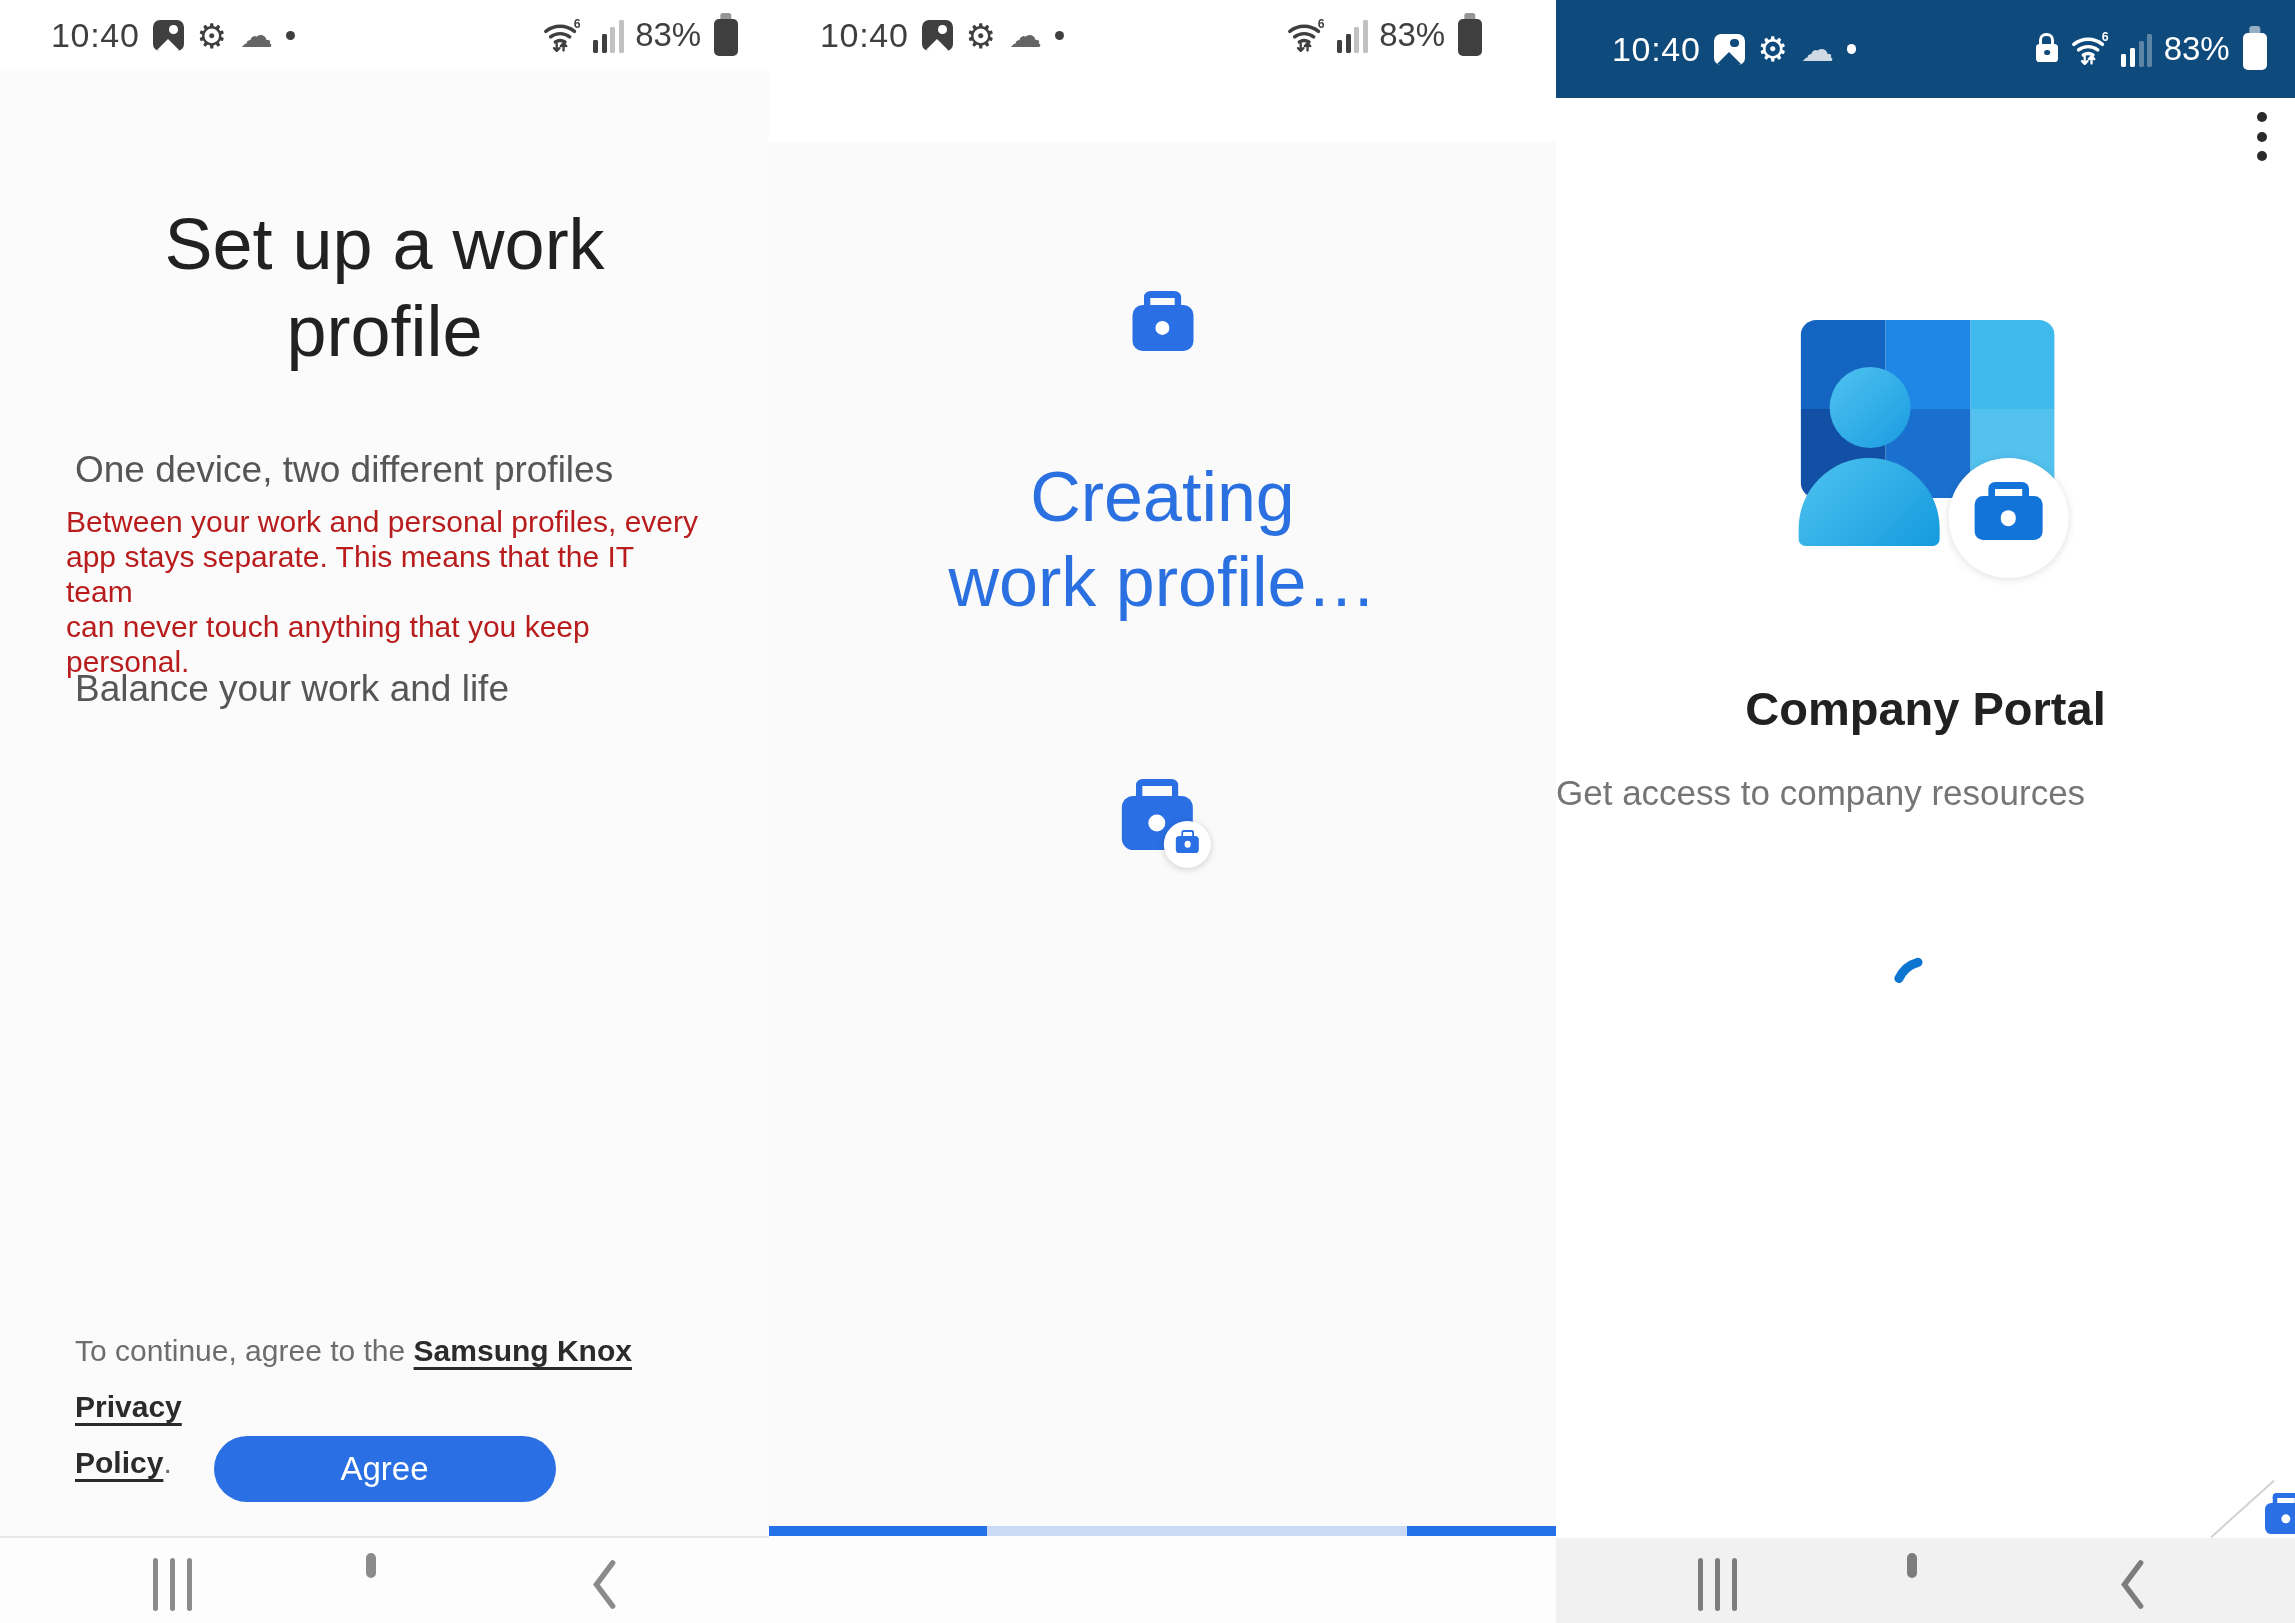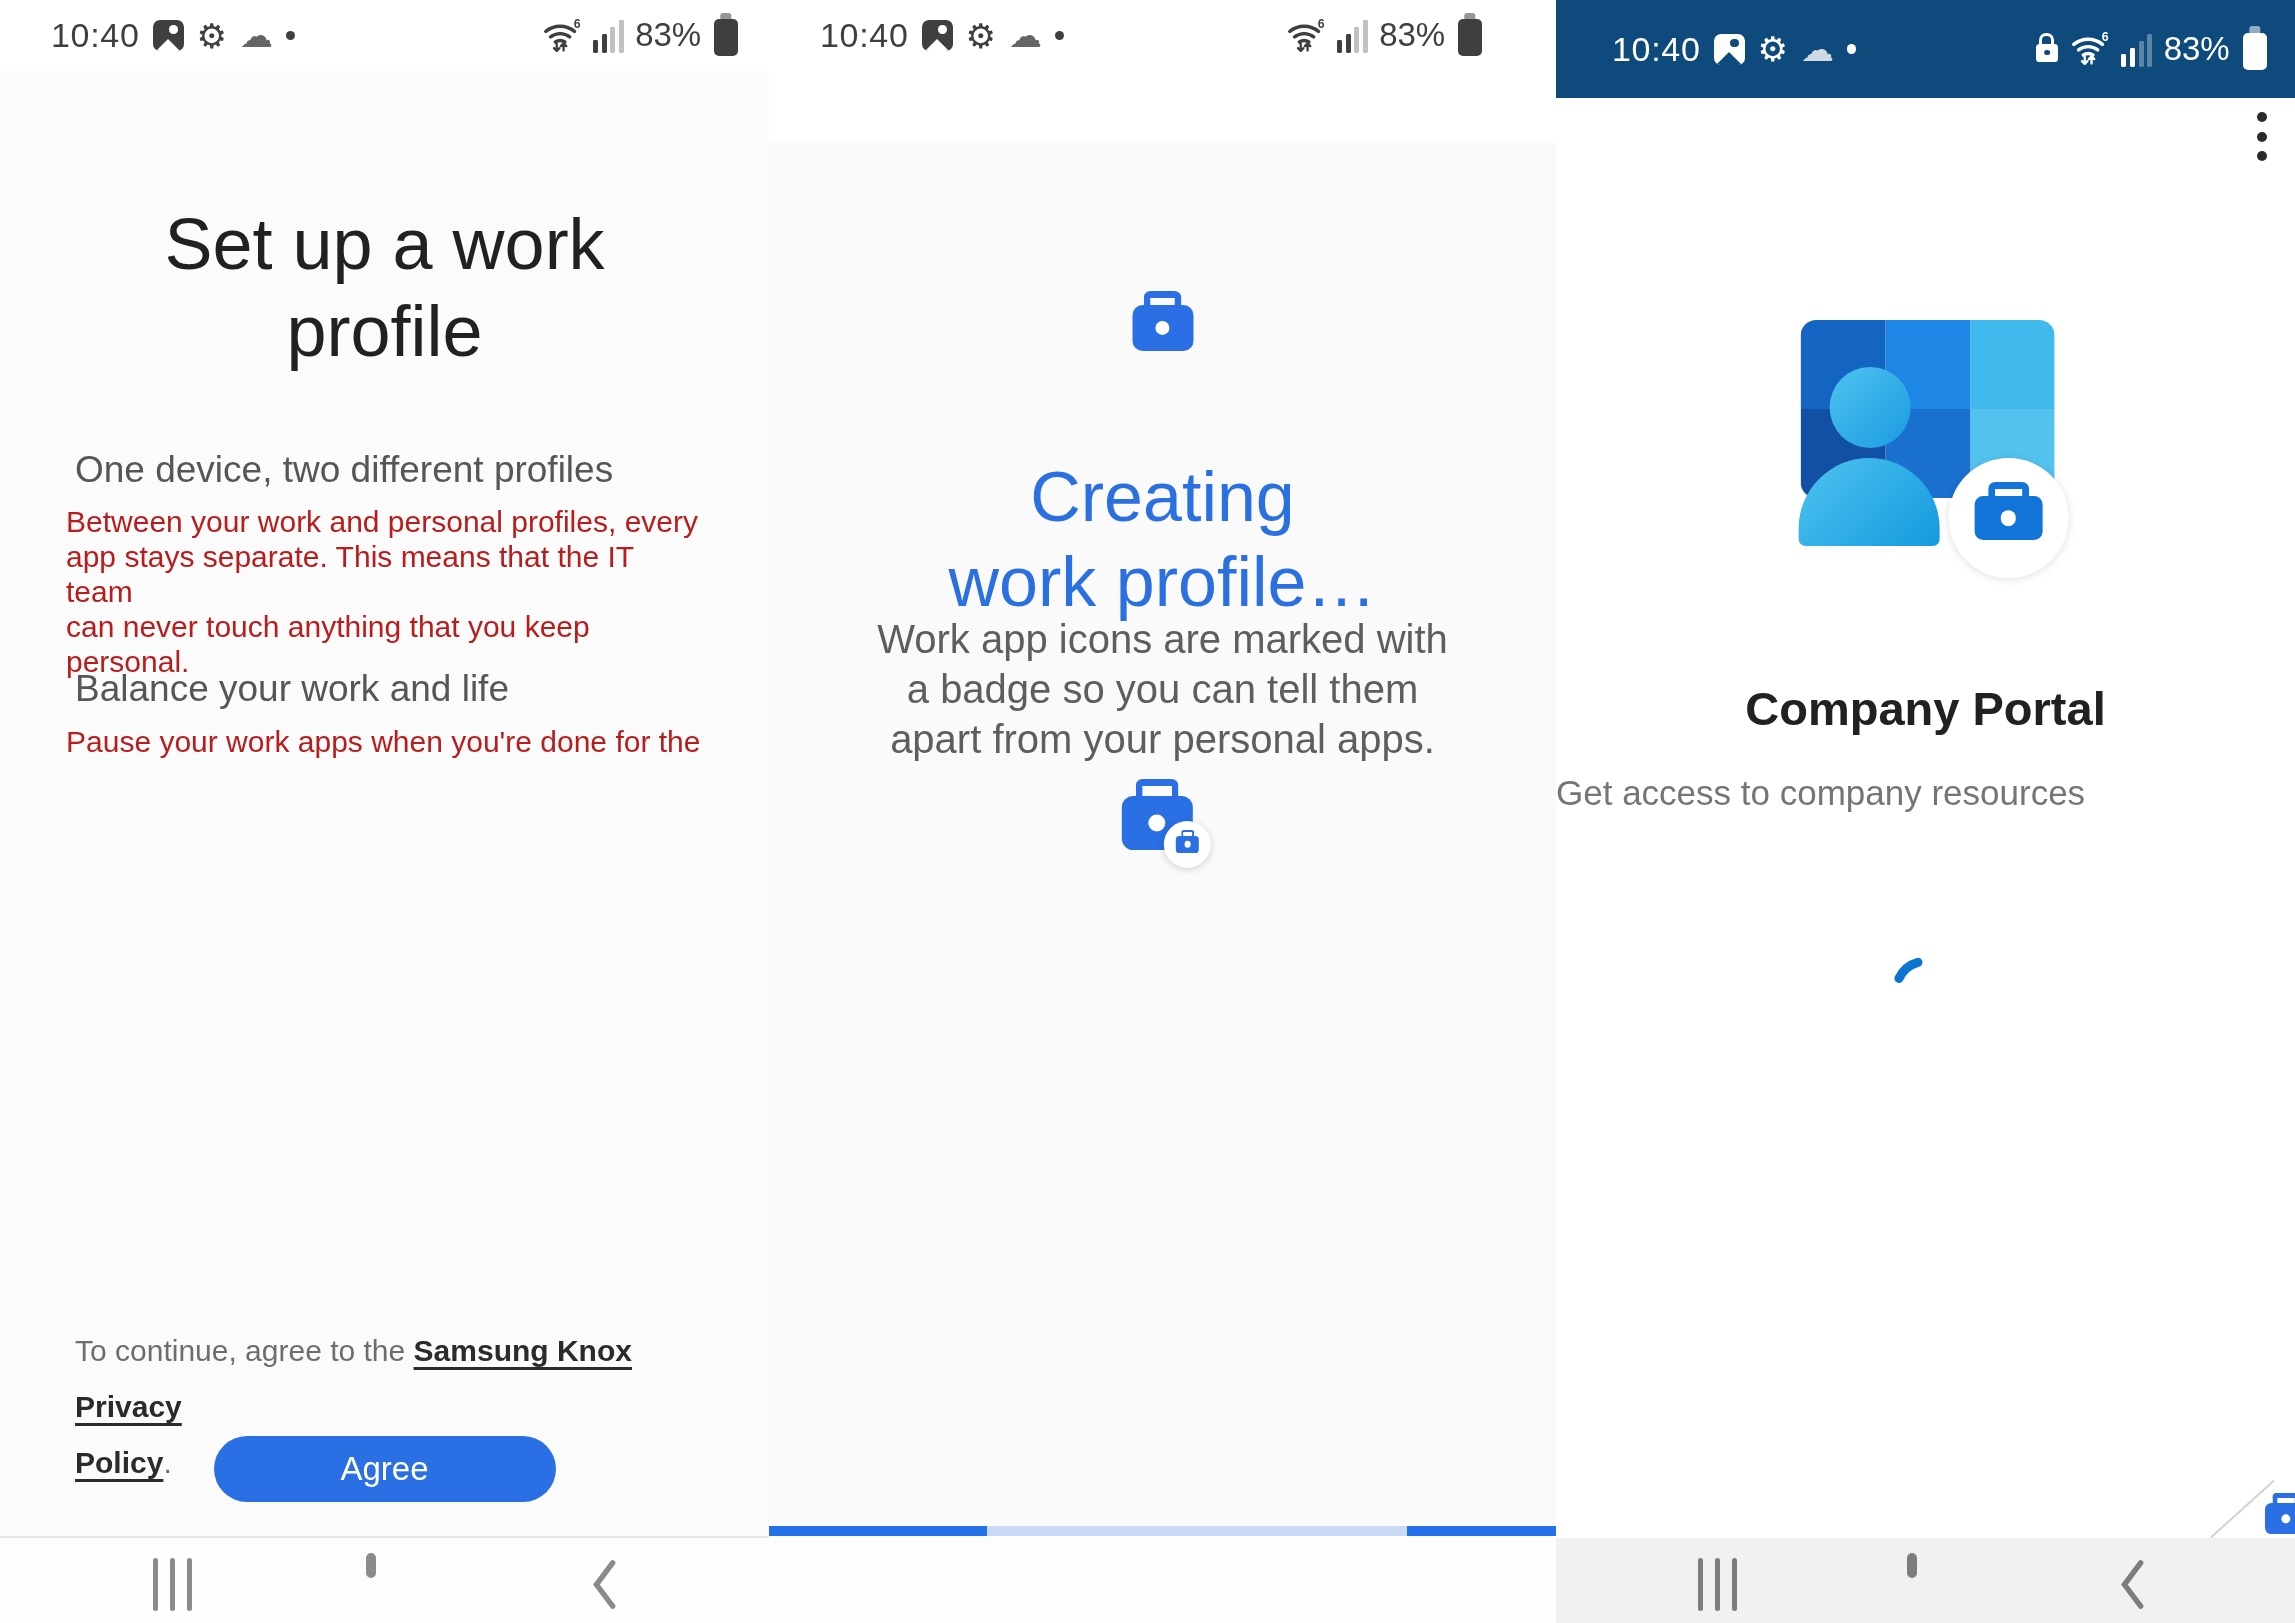--- a/index.html
+++ b/index.html
@@ -167,21 +167,20 @@
 
     <div class="abs sec-h" style="top:449px">One device, two different profiles</div>
     <div class="abs sec-b" style="top:504px">
       <div>Between your work and personal profiles, every</div>
       <div>app stays separate. This means that the IT team</div>
       <div>can never touch anything that you keep personal.</div>
     </div>
 
     <div class="abs sec-h" style="top:668px">Balance your work and life</div>
     <div class="abs sec-b" style="top:724px">
-      <div>Pause your work apps when you're done for the</div>
     </div>
 
     <div class="abs footer">
       <div><span>To continue, agree to the </span><span class="flink">Samsung Knox Privacy</span></div>
       <div><span class="flink">Policy</span><span>.</span></div>
     </div>
 
     <button class="abs agree">Agree</button>
 
     <div class="abs divider"></div>
@@ -233,25 +232,20 @@
       </div>
     </div>
 
     <span class="abs b1wrap"><span class="bc bc1"></span></span>
 
     <div class="abs c-title">
       <div>Creating</div>
       <div>work profile…</div>
     </div>
 
-    <div class="abs c-body">
-      <div>Work app icons are marked with</div>
-      <div>a badge so you can tell them</div>
-      <div>apart from your personal apps.</div>
-    </div>
 
     <span class="abs b2wrap">
       <span class="bc bc2"></span>
       <span class="wbadge">
           <span class="bc bcm"></span>
         </span>
     </span>
 
     <div class="abs progress">
       <span class="pfill l" style="width: 27.7%;"></span>

